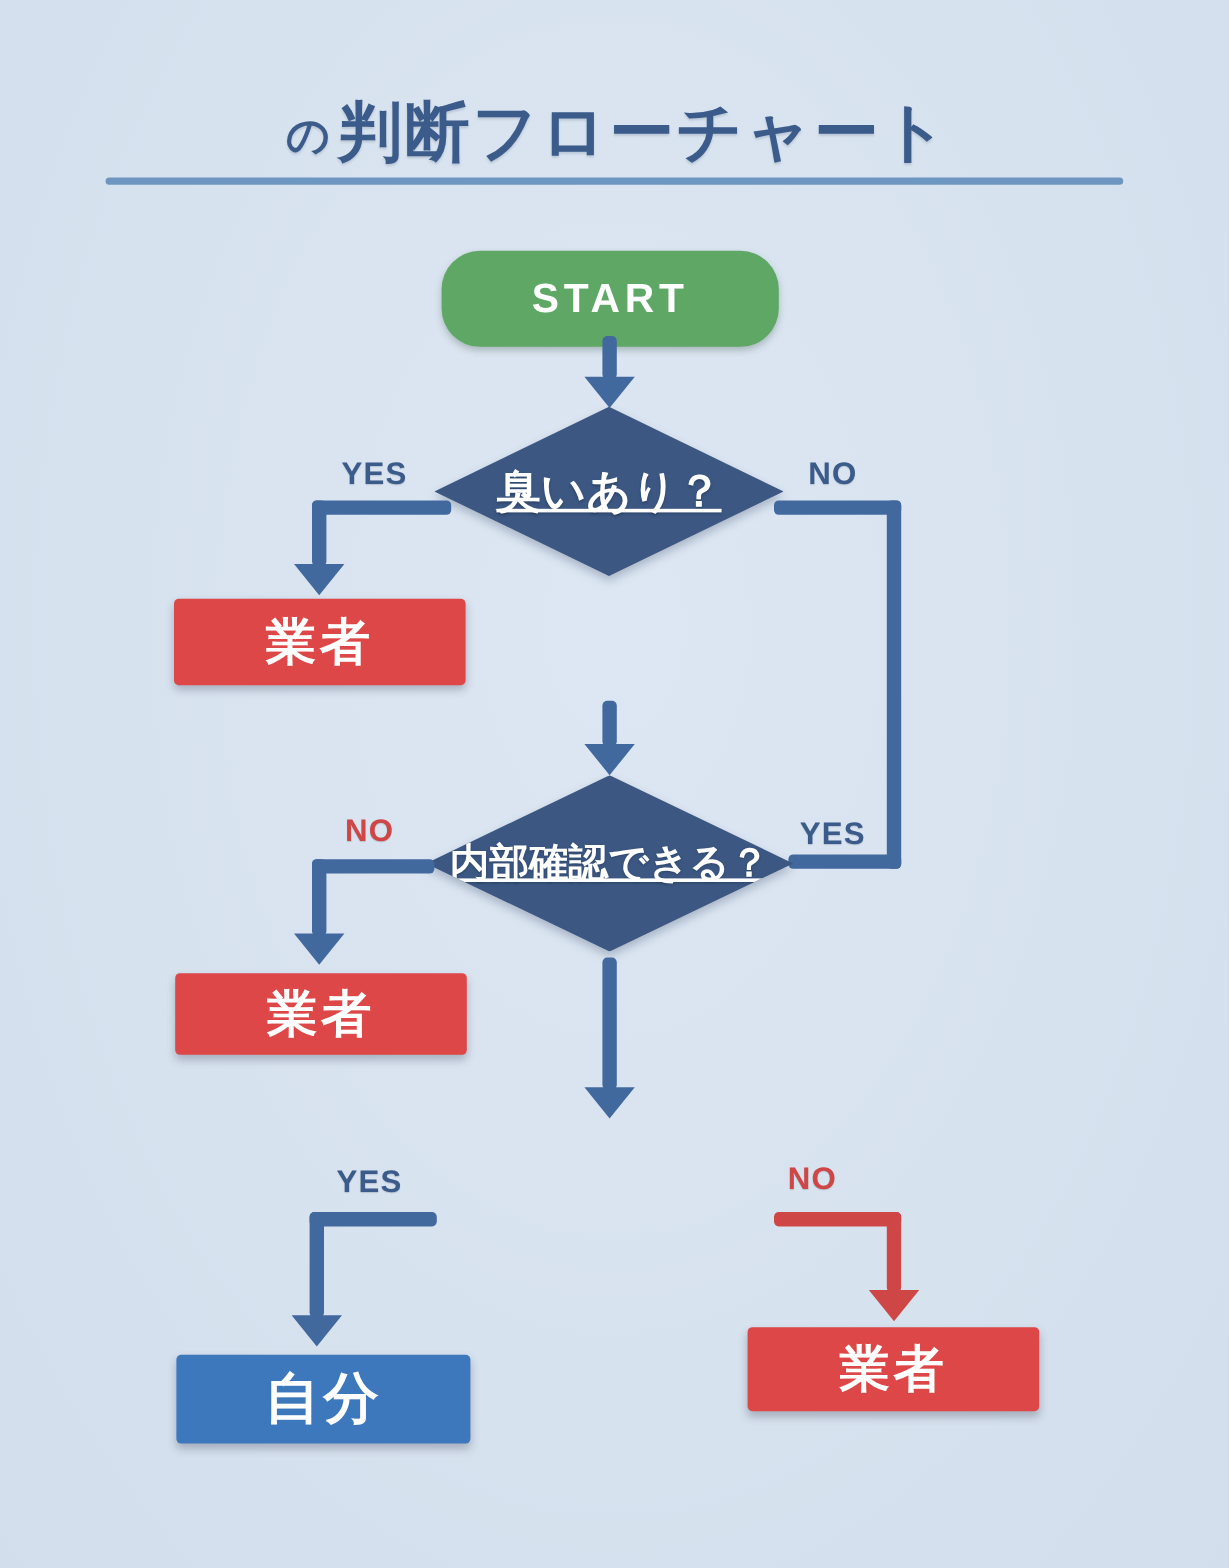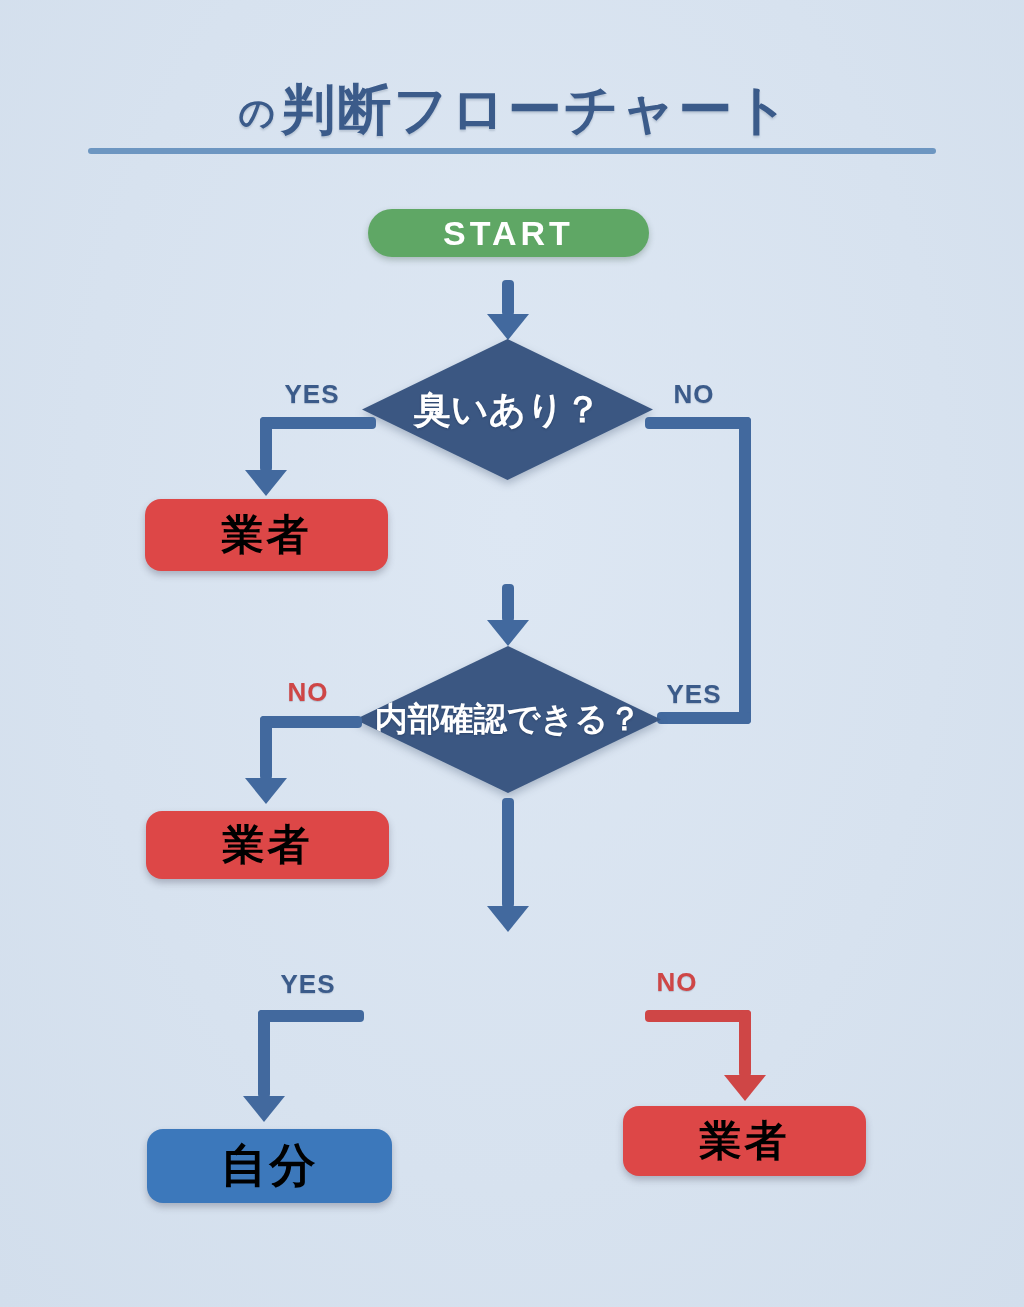--- a/index.html
+++ b/index.html
@@ -35,51 +35,52 @@
     left: 88px; top: 148px;
     width: 848px; height: 6px;
     background: #6d96c1;
     border-radius: 3px;
   }
 
   
   .pill {
     position: absolute;
     left: 368px; top: 209px;
-    width: 281px; height: 48px;
+    width: 281px; height: 80px;
     background: #5fa765;
     border-radius: 32px;
     display: flex; align-items: center; justify-content: center;
     color: #ffffff; font-size: 34px; font-weight: 700; letter-spacing: 4px;
     box-shadow: 0 3px 6px rgba(50,80,60,0.30);
   }
 
   .diamond-wrap { position: absolute; filter: drop-shadow(0 4px 4px rgba(45,65,95,0.30)); }
   .diamond {
     width: 100%; height: 100%;
     background: #3b5782;
     clip-path: polygon(50% 0, 100% 50%, 50% 100%, 0 50%);
     display: flex; align-items: center; justify-content: center;
   }
   .diamond span {
     color: #ffffff; font-weight: 700; text-align: left;
     text-shadow: 0 1px 2px rgba(20,35,60,0.35);
+    text-decoration: underline;
   }
   .d1 { left: 362px; top: 339px; width: 291px; height: 141px; }
   .d1 .diamond span { font-size: 37px; }
   .d2 { left: 355px; top: 646px; width: 306px; height: 147px; }
   .d2 .diamond span { font-size: 33px; }
   .d3 { left: 357px; top: 938px; width: 292px; height: 140px; }
   .d3 .diamond span { font-size: 37px; }
 
   .result-box {
     position: absolute;
-    border-radius: 16px;
+    border-radius: 4px;
     display: flex; align-items: center; justify-content: center;
-    color: #000000; font-weight: 700; font-size: 42px; letter-spacing: 3px;
+    color: #ffffff; font-weight: 700; font-size: 42px; letter-spacing: 3px;
     box-shadow: 0 4px 7px rgba(60,60,80,0.30);
   }
   .red-box  { background: #dd4747; }
   .blue-box { background: #3c78bb; text-align: right; }
   .box-r1 { left: 145px; top: 499px;  width: 243px; height: 72px; }
   .box-r2 { left: 146px; top: 811px;  width: 243px; height: 68px; }
   .box-r3 { left: 623px; top: 1106px; width: 243px; height: 70px; }
   .box-self { left: 147px; top: 1129px; width: 245px; height: 74px; font-size: 46px; }
 
   

